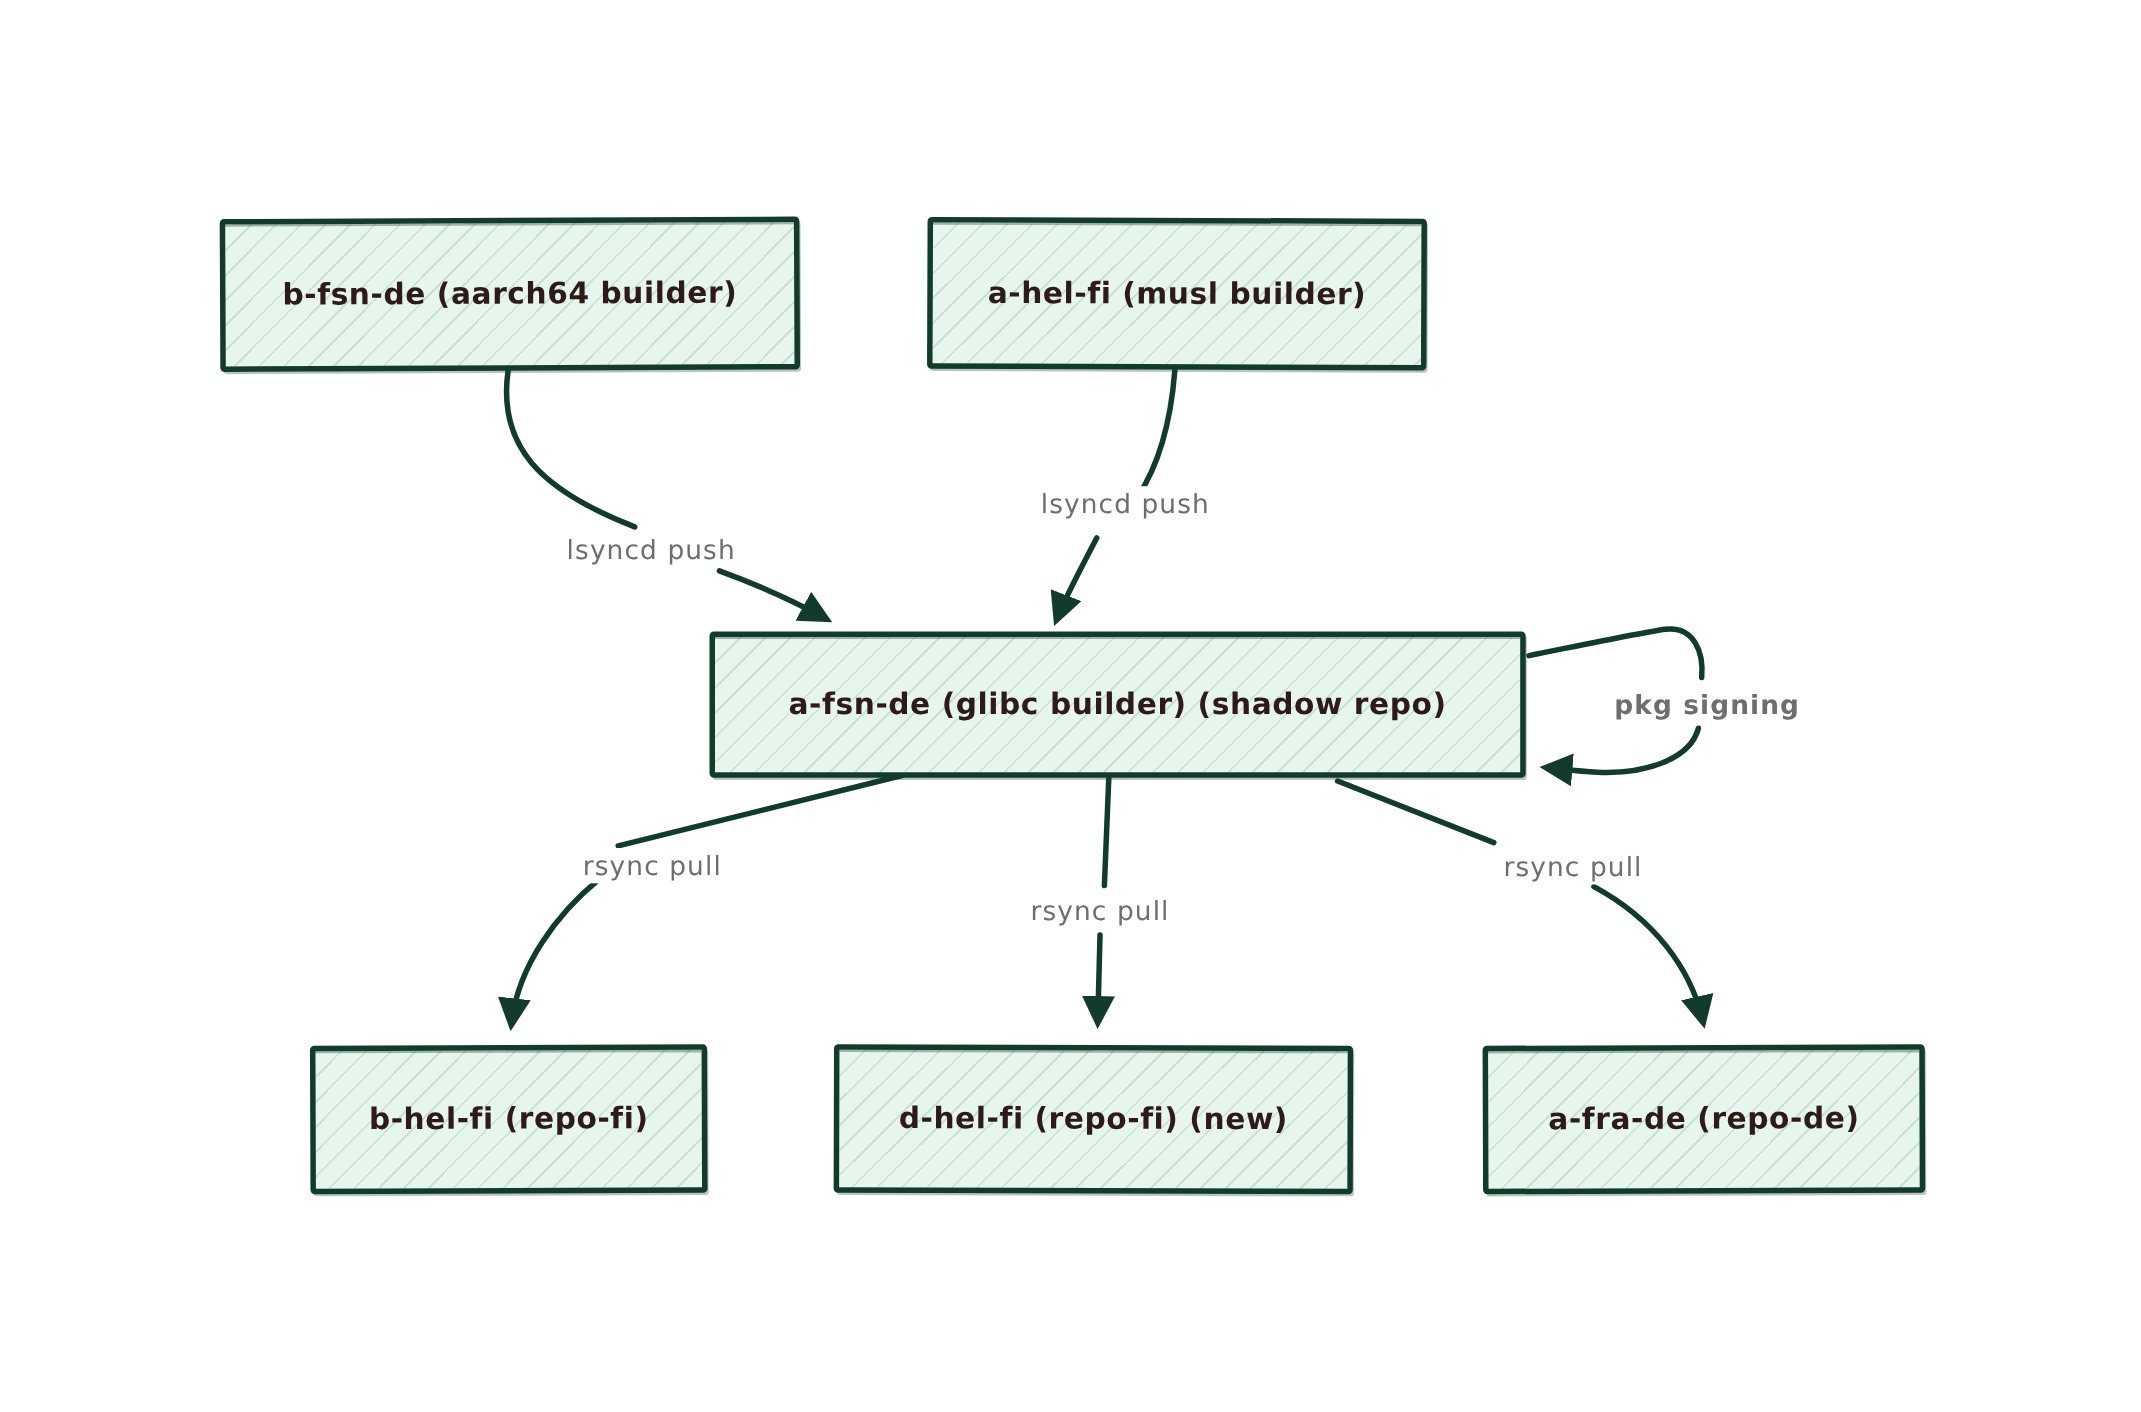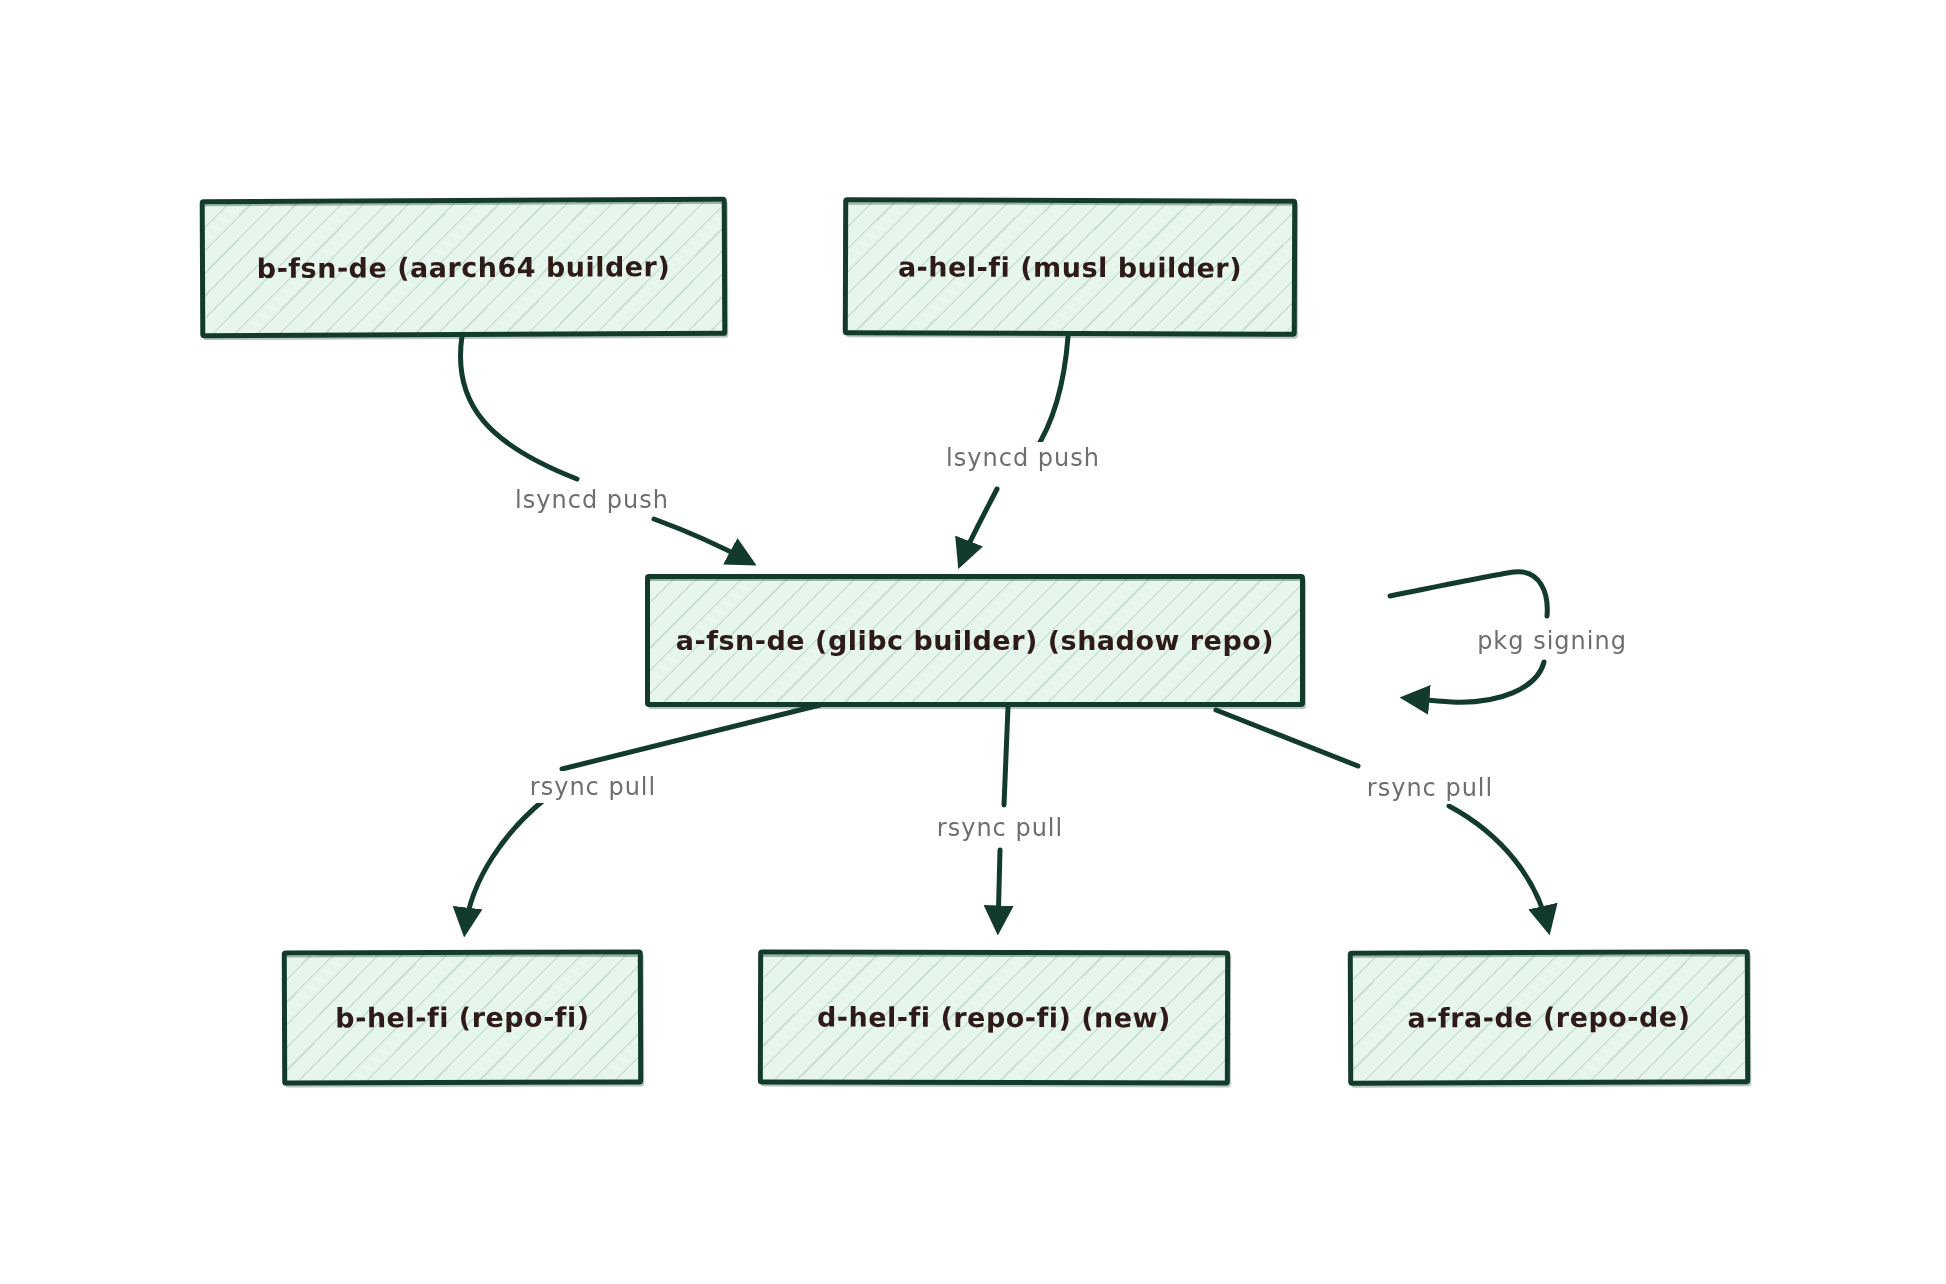--- a/index.html
+++ b/index.html
@@ -55,28 +55,28 @@
     font-size: 24px;
     color: #6e6e6e;
     background: #ffffff;
     padding: 2px 6px;
     white-space: nowrap;
     letter-spacing: 1px;
   }
   
   #node-a { left: 200px;  top: 198px;  width: 527px; height: 139px; transform: rotate(-0.25deg); }
   #node-b { left: 843px;  top: 198px;  width: 454px; height: 138px; transform: rotate(0.2deg); }
-  #node-c { left: 645px;  top: 574px;  width: 660px; height: 133px; }
+  #node-c { left: 645px;  top: 574px;  width: 742px; height: 133px; }
   #node-d { left: 282px;  top: 950px;  width: 361px; height: 135px; transform: rotate(-0.2deg); }
   #node-e { left: 758px;  top: 950px;  width: 472px; height: 135px; transform: rotate(0.15deg); }
   #node-f { left: 1348px; top: 950px;  width: 402px; height: 135px; transform: rotate(-0.2deg); }
   
   #edge-label-0 { left: 592px;  top: 500px; }
   #edge-label-1 { left: 1023px; top: 458px; }
-  #edge-label-2 { left: 1552px; top: 641px; }
+  #edge-label-2 { left: 1552px; top: 641px; font-weight: bold; }
   #edge-label-3 { left: 593px;  top: 787px; }
   #edge-label-4 { left: 1000px; top: 828px; }
   #edge-label-5 { left: 1430px; top: 788px; }
 </style>
 </head>
 <body>
 
 <div id="canvas">
 
   <svg id="edges" viewBox="0 0 1946 1284" xmlns="http://www.w3.org/2000/svg">

